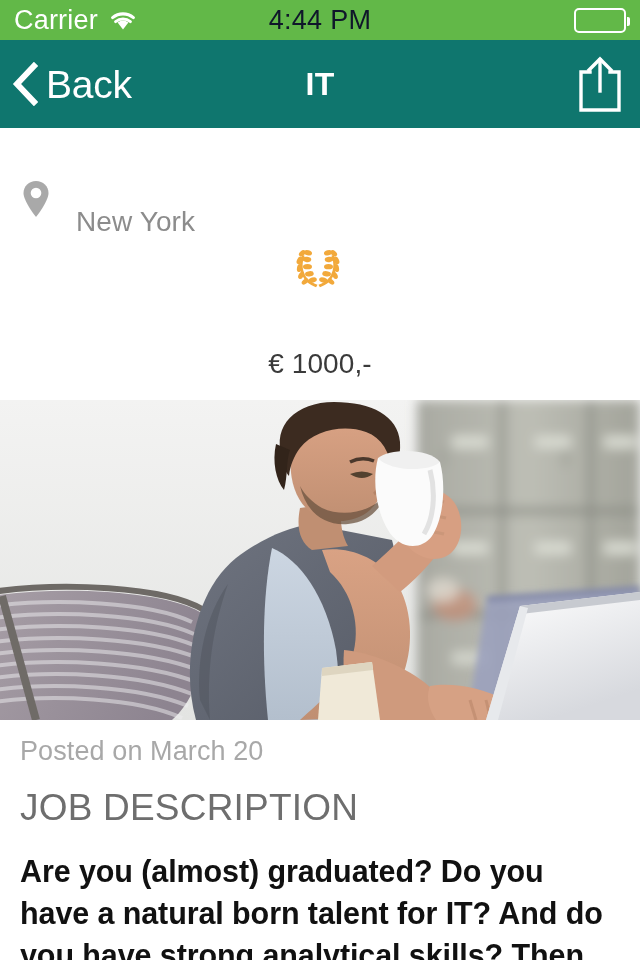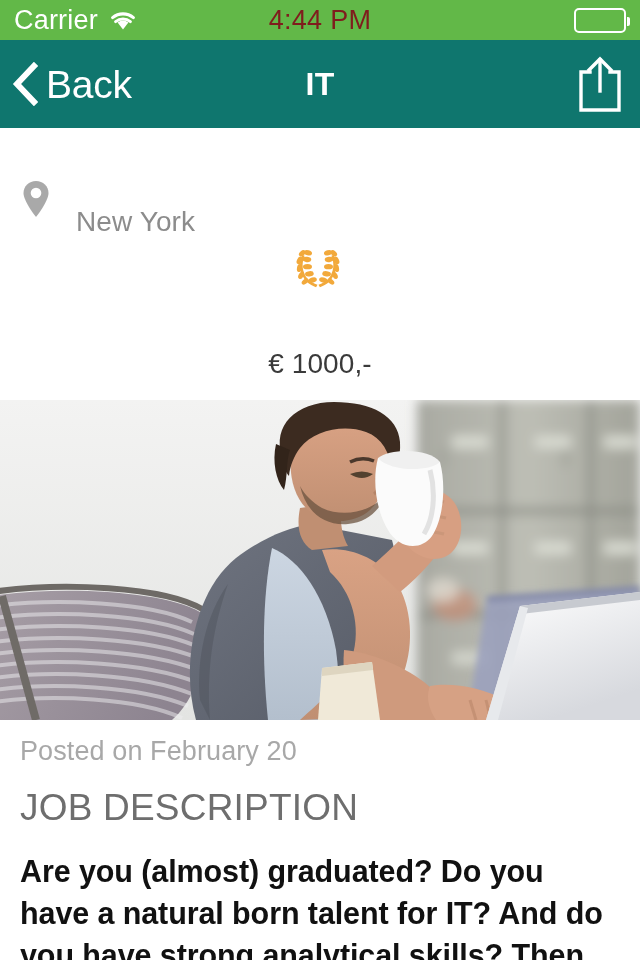--- a/index.html
+++ b/index.html
@@ -51,21 +51,21 @@
   }
   .status-time {
     position: absolute;
     left: 0;
     right: 0;
     top: 0;
     height: 40px;
     display: flex;
     align-items: center;
     justify-content: center;
-    color: #7f1d1d;
+    color: #0f172a;
     font-size: 27px;
     font-weight: 500;
     letter-spacing: 0.3px;
     pointer-events: none;
   }
   .status-right {
     margin-left: auto;
     display: flex;
     align-items: center;
     z-index: 2;
@@ -485,19 +485,19 @@
         <path d="M322 268 L372 262 L380 320 L318 320 Z" fill="#f0e9d8"></path>
         <path d="M322 268 L372 262 L373 270 L322 276 Z" fill="#ded5c0"></path>
 
         <path d="M486 320 L520 206 L640 192 L640 320 Z" fill="url(#laptopg)"></path>
         <path d="M520 206 L640 192 L640 200 L521 214 Z" fill="#c7cad0"></path>
         <path d="M486 320 L520 206 L528 208 L498 320 Z" fill="#e7e9ec"></path>
       </svg>
     </div>
 
     <div class="description">
-      <div class="posted-on">Posted on February 20</div>
+      <div class="posted-on">Posted on March 20</div>
       <div class="section-heading">JOB DESCRIPTION</div>
       <div class="description-body">Are you (almost) graduated? Do you have a natural born talent for IT? And do you have strong analytical skills? Then the position Technical Architect is your way to move</div>
     </div>
 
   </div>
 </div>
 
 </body></html>

